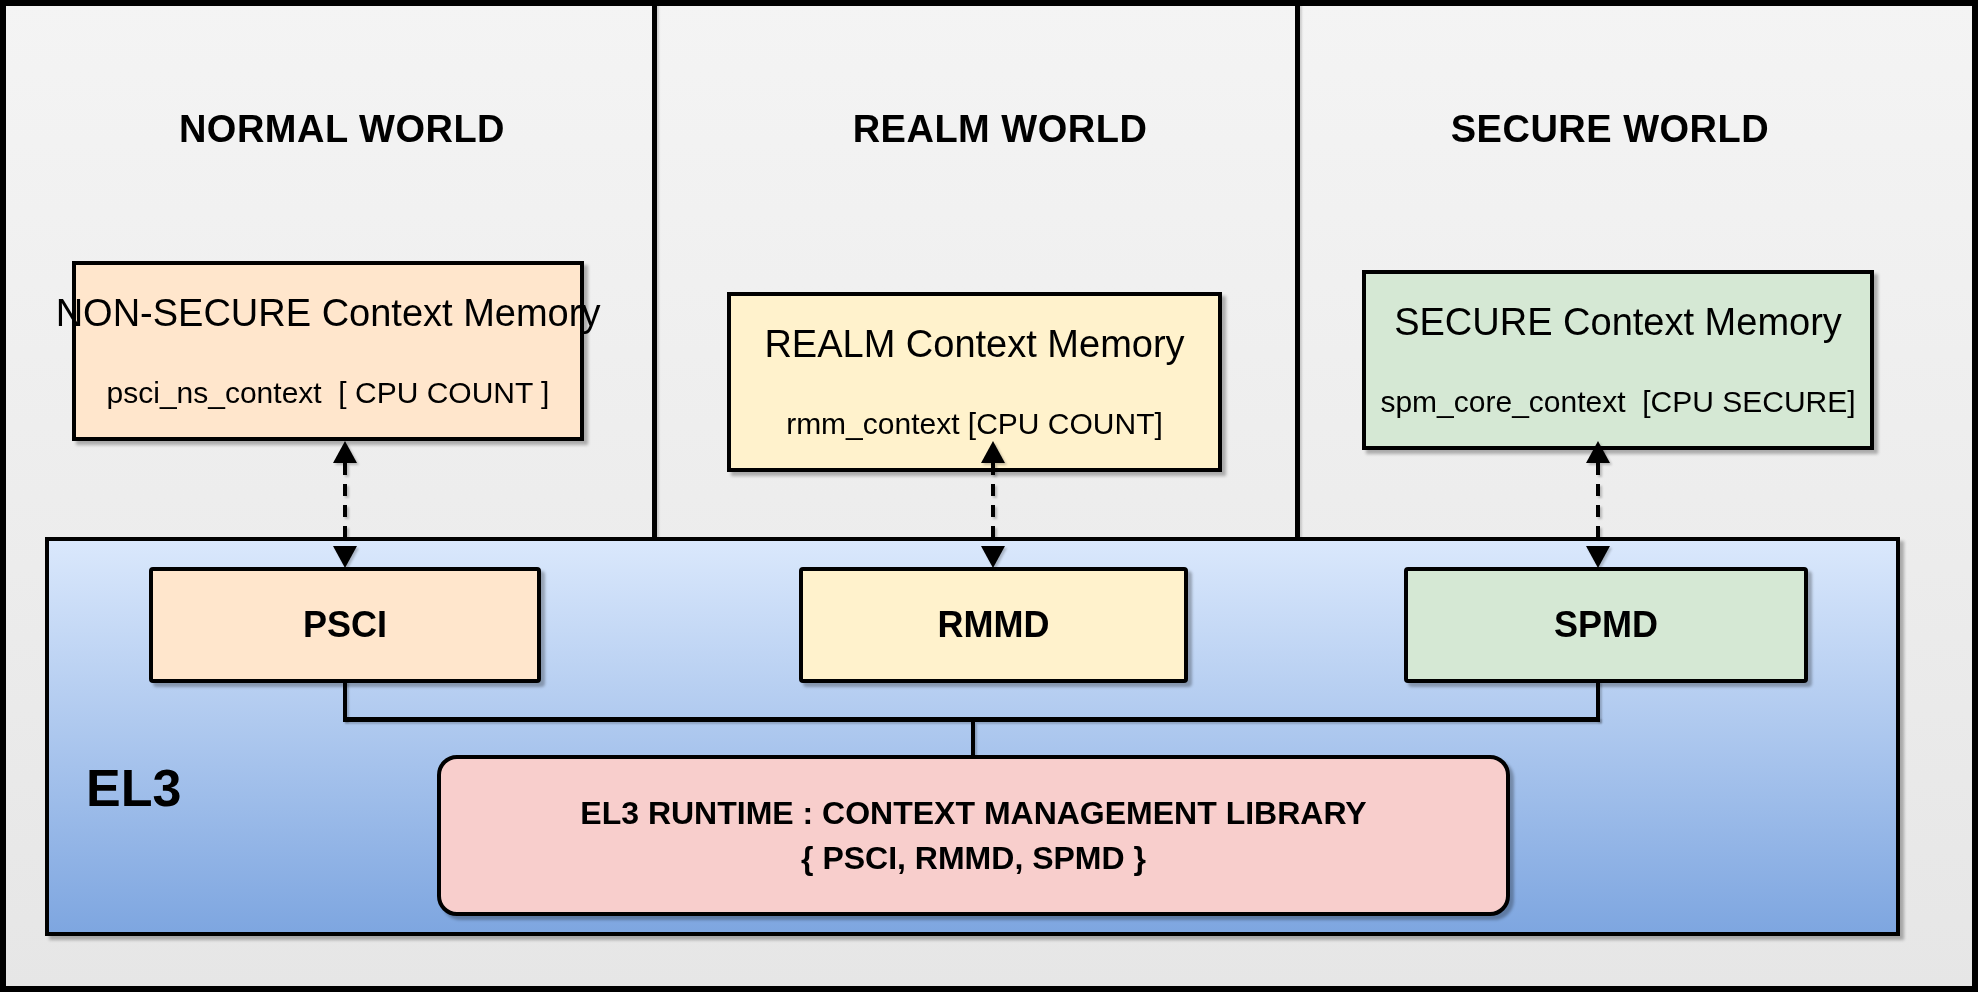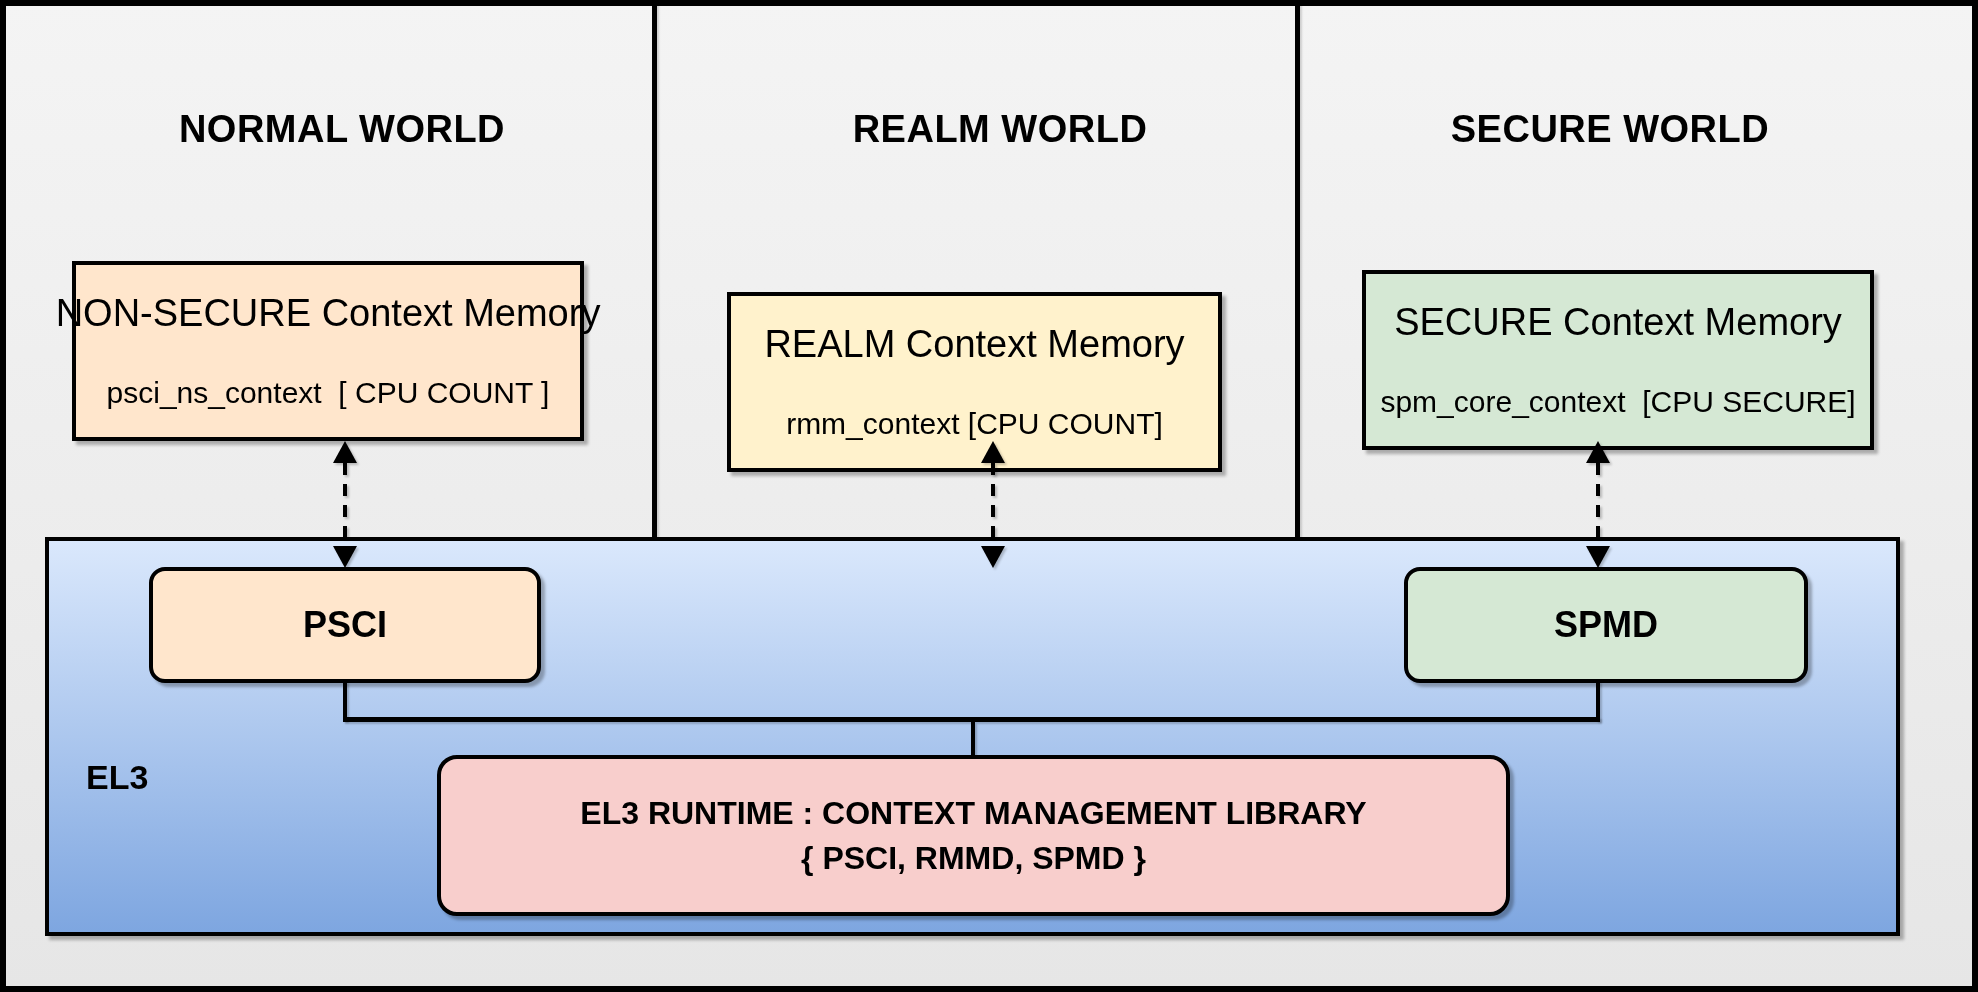--- a/index.html
+++ b/index.html
@@ -75,26 +75,26 @@
 
   .el3-box {
     position: absolute; left: 45px; top: 537px; width: 1855px; height: 399px;
     border: 4px solid #000;
     background: linear-gradient(180deg, #dae8fc 0%, #7ea6e0 100%);
     box-shadow: 4px 4px 3px rgba(0,0,0,0.28);
     z-index: 1;
   }
   .el3-label {
     position: absolute; left: 86px; top: 758px;
-    font-size: 34px; font-weight: 700; z-index: 4;
+    font-size: 52px; font-weight: 700; z-index: 4;
   }
 
   .module-box {
     position: absolute; top: 567px; height: 116px;
-    border: 4px solid #000; border-radius: 16px;
+    border: 4px solid #000; border-radius: 4px;
     display: flex; align-items: center; justify-content: center;
     font-size: 36px; font-weight: 700;
     box-shadow: 4px 4px 3px rgba(0,0,0,0.28);
     z-index: 5;
   }
   #module-0 { left: 149px;  width: 392px; }
   #module-1 { left: 799px;  width: 389px; }
   #module-2 { left: 1396px; width: 404px; }
 
   .connector {
@@ -154,20 +154,21 @@
   </div>
   <div class="arrow" id="arrow-2">
     <div class="head-up"></div>
     <div class="shaft"></div>
     <div class="head-down"></div>
   </div>
 
   <div class="el3-label">EL3</div>
 
   <div class="module-box" id="module-0" style="background-color: rgb(255, 230, 204);">PSCI</div>
+  <div class="module-box" id="module-1" style="background-color: rgb(255, 242, 204);">RMMD</div>
   <div class="module-box" id="module-2" style="background-color: rgb(213, 232, 212); margin-left: 8px;">SPMD</div>
 
   <div class="connector" id="conn-psci"></div>
   <div class="connector" id="conn-spmd"></div>
   <div class="connector" id="conn-bus"></div>
   <div class="connector" id="conn-center"></div>
 
   <div class="runtime-box" style="background-color: rgb(248, 206, 204);">
     <div>EL3 RUNTIME : CONTEXT MANAGEMENT LIBRARY</div>
     <div>{ PSCI, RMMD, SPMD }</div>

